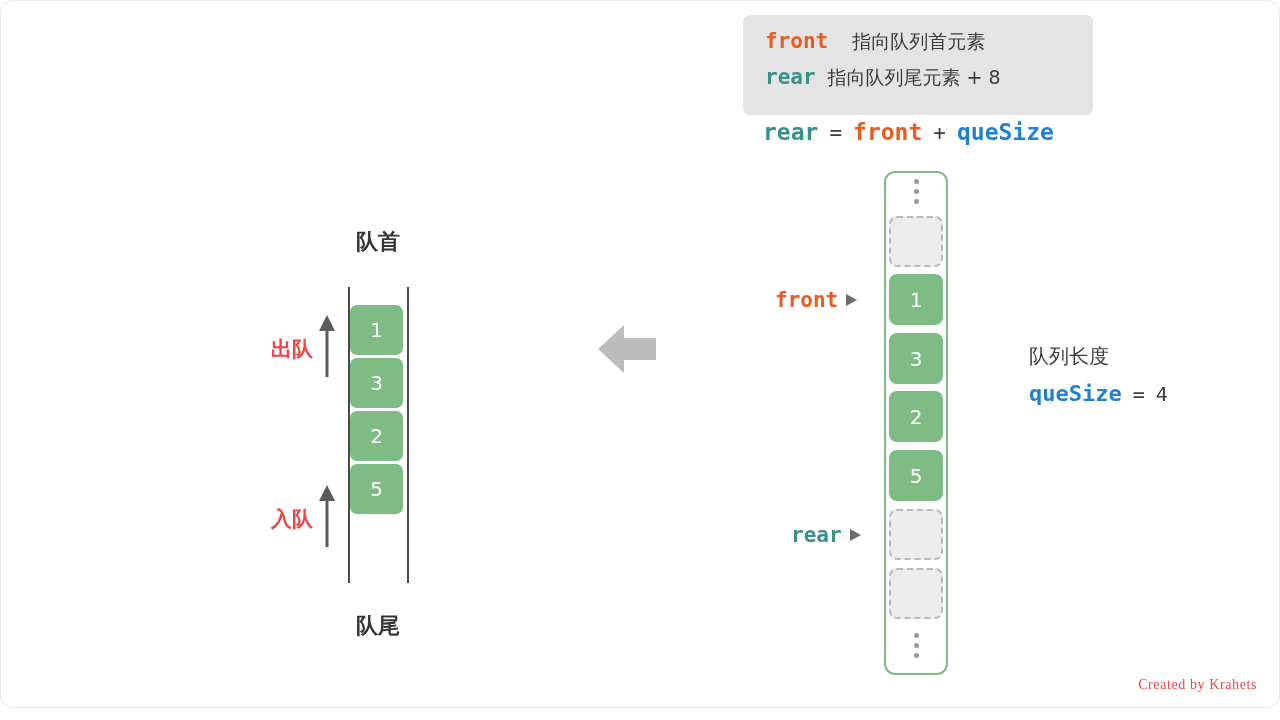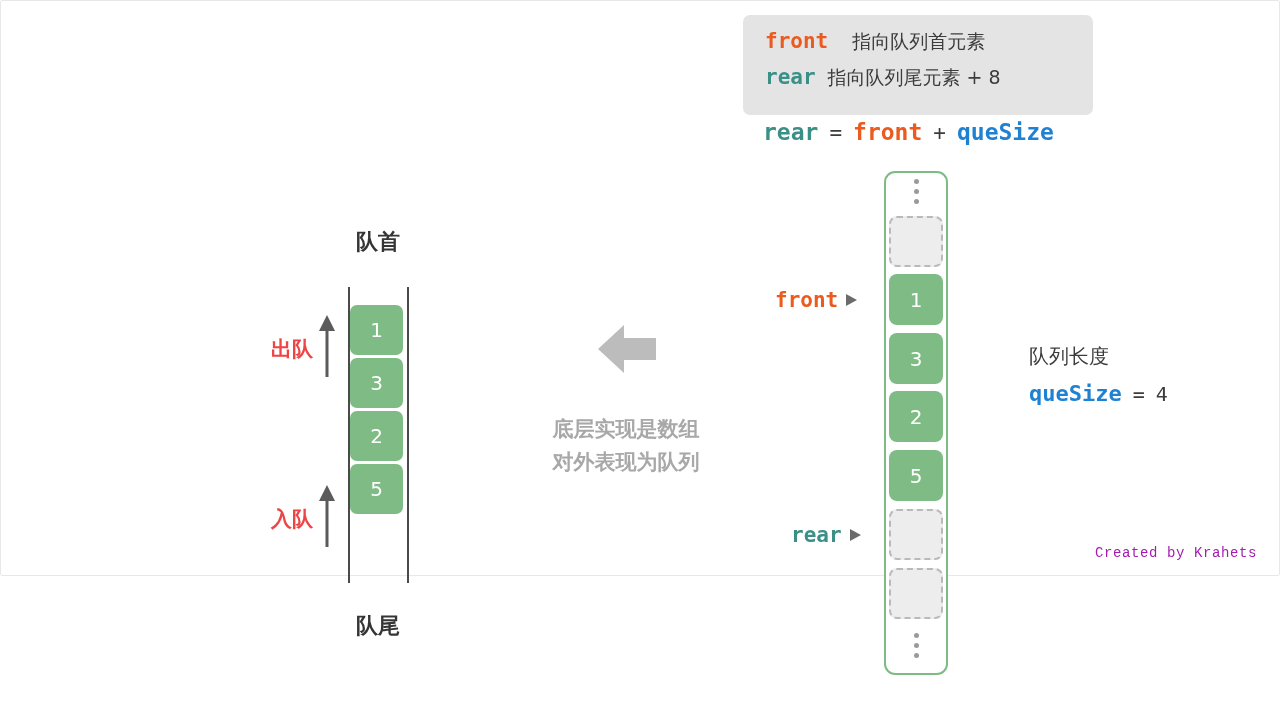--- a/index.html
+++ b/index.html
@@ -4,24 +4,24 @@
 <style>
   * { box-sizing: border-box; margin: 0; padding: 0; }
   html, body {
     width: 1280px; height: 720px;
     background: #ffffff;
     font-family: "Liberation Sans", "DejaVu Sans", sans-serif;
     overflow: hidden;
   }
   #canvas {
     position: relative;
-    width: 1280px; height: 576px;
+    width: 1280px; height: 708px;
     background: #ffffff;
     border: 1px solid #e8e8e8;
-    border-radius: 2px;
+    border-radius: 13px;
   }
 
   
   .abs { position: absolute; }
 
   
   #info-box {
     left: 742px; top: 14px;
     width: 350px; height: 100px;
     background: #e4e4e4;
@@ -141,22 +141,22 @@
   #quesize-block .cn { font-size: 20px; }
   #quesize-block .row2 { display: flex; align-items: baseline; gap: 11px; margin-top: 11px; }
   #quesize-block .mono { font-size: 22px; }
   #quesize-block .op {
     font-family: "DejaVu Sans Mono", "Liberation Mono", monospace;
     font-size: 20px; color: #3c3c3c;
   }
 
   #credit {
     right: 22px; bottom: 14px;
-    font-family: Liberation Mono, monospace;
-    font-size: 14px; color: #a21caf; letter-spacing: 0.6px;
+    font-family: Liberation Serif, serif;
+    font-size: 14px; color: #ef4444; letter-spacing: 0.6px;
   }
 </style>
 </head>
 <body>
 
 <div id="canvas">
 
   <div class="abs" id="info-box">
     <div class="info-line">
       <span class="mono c-front">front</span>
@@ -205,24 +205,20 @@
       <line x1="10" y1="62" x2="10" y2="14" stroke="#5b5b5b" stroke-width="3"></line>
       <polygon points="10,0 18,16 2,16" fill="#5b5b5b"></polygon>
     </svg>
   </div>
 
   <div class="abs" id="center-arrow">
     <svg width="58" height="52" viewBox="0 0 58 52">
       <polygon points="0,26 26,2 26,15 58,15 58,37 26,37 26,50" fill="#bcbcbc"></polygon>
     </svg>
   </div>
-  <div class="abs" id="center-text">
-    <div>底层实现是数组</div>
-    <div>对外表现为队列</div>
-  </div>
 
   <div class="abs" id="array-frame"></div>
 
   <div class="dots" style="top:178px;">
     <i></i>
       <i></i>
       <i></i>
   </div>
 
   <div class="acell empty" style="top:215px;"></div>

